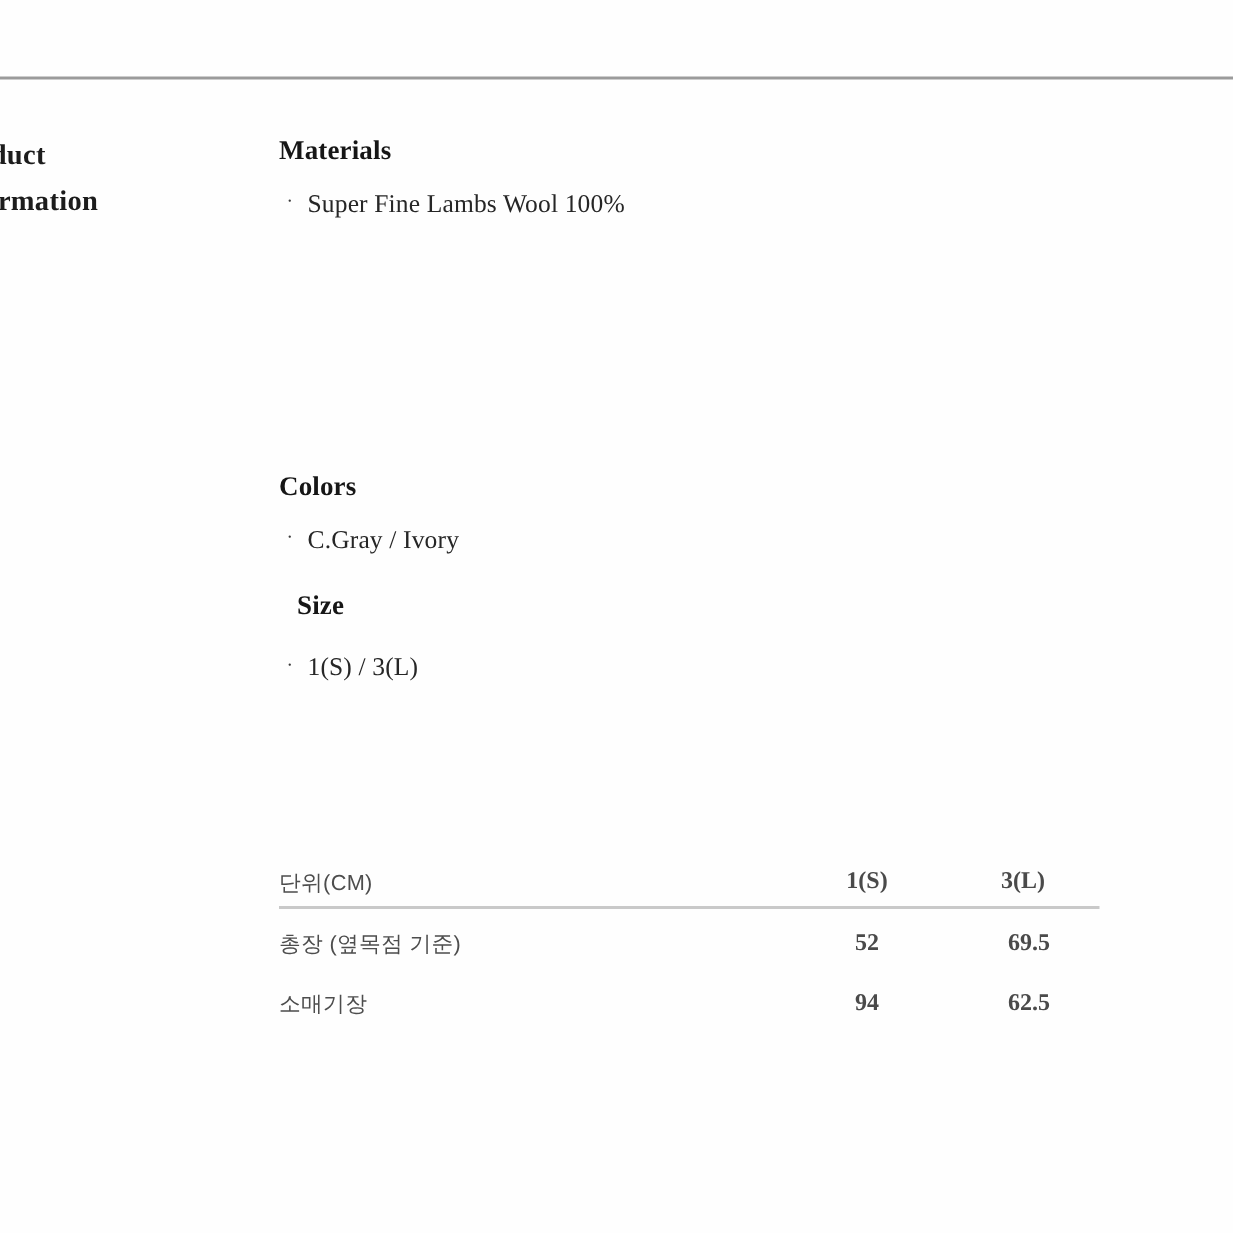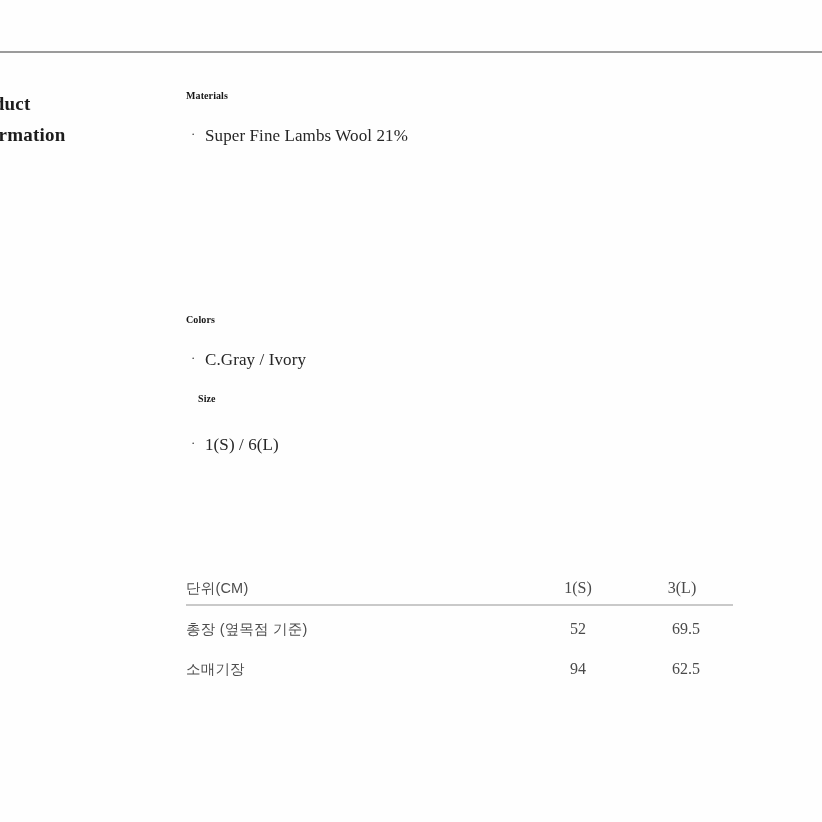--- a/index.html
+++ b/index.html
@@ -50,21 +50,21 @@
     position: absolute;
     left: 186px;
     top: 0;
     width: 600px;
   }
 
   .sec-head {
     position: absolute;
     font-family: "Liberation Serif", "DejaVu Serif", serif;
     font-weight: bold;
-    font-size: 10px;
+    font-size: 18px;
     color: #161616;
     letter-spacing: 0.1px;
     white-space: nowrap;
   }
 
   .bullet-row {
     position: absolute;
     display: flex;
     align-items: baseline;
     white-space: nowrap;
@@ -125,21 +125,21 @@
     font-size: 14.5px;
     font-weight: normal;
     color: #4d4d4d;
     letter-spacing: 0.2px;
   }
   .hdr-size,
   .cell-val {
     text-align: center;
     font-family: "Liberation Serif", "DejaVu Serif", serif;
     font-size: 16px;
-    font-weight: normal;
+    font-weight: bold;
     color: #4a4a4a;
   }
   .hdr-row th {
     height: 36px;
     padding-bottom: 3px;
   }
   .table-rule {
     position: absolute;
     left: 186px;
     top: 604px;
@@ -159,33 +159,33 @@
   <div class="side-title">
     <span class="line">Product</span>
     <span class="line">Information</span>
   </div>
 
   <div class="content">
 
     <div class="sec-head mat-head">Materials</div>
     <div class="bullet-row mat-item">
       <span class="bullet-dot">·</span>
-      <span class="bullet-text">Super Fine Lambs Wool 21%</span>
+      <span class="bullet-text">Super Fine Lambs Wool 100%</span>
     </div>
 
     <div class="sec-head col-head">Colors</div>
     <div class="bullet-row col-item">
       <span class="bullet-dot">·</span>
       <span class="bullet-text">C.Gray / Ivory</span>
     </div>
 
     <div class="sec-head size-head">Size</div>
     <div class="bullet-row size-item">
       <span class="bullet-dot">·</span>
-      <span class="bullet-text">1(S) / 6(L)</span>
+      <span class="bullet-text">1(S) / 3(L)</span>
     </div>
 
   </div>
 
   <div class="table-rule"></div>
 
   <div class="size-table">
     <table>
       <colgroup>
         <col class="col-label">

